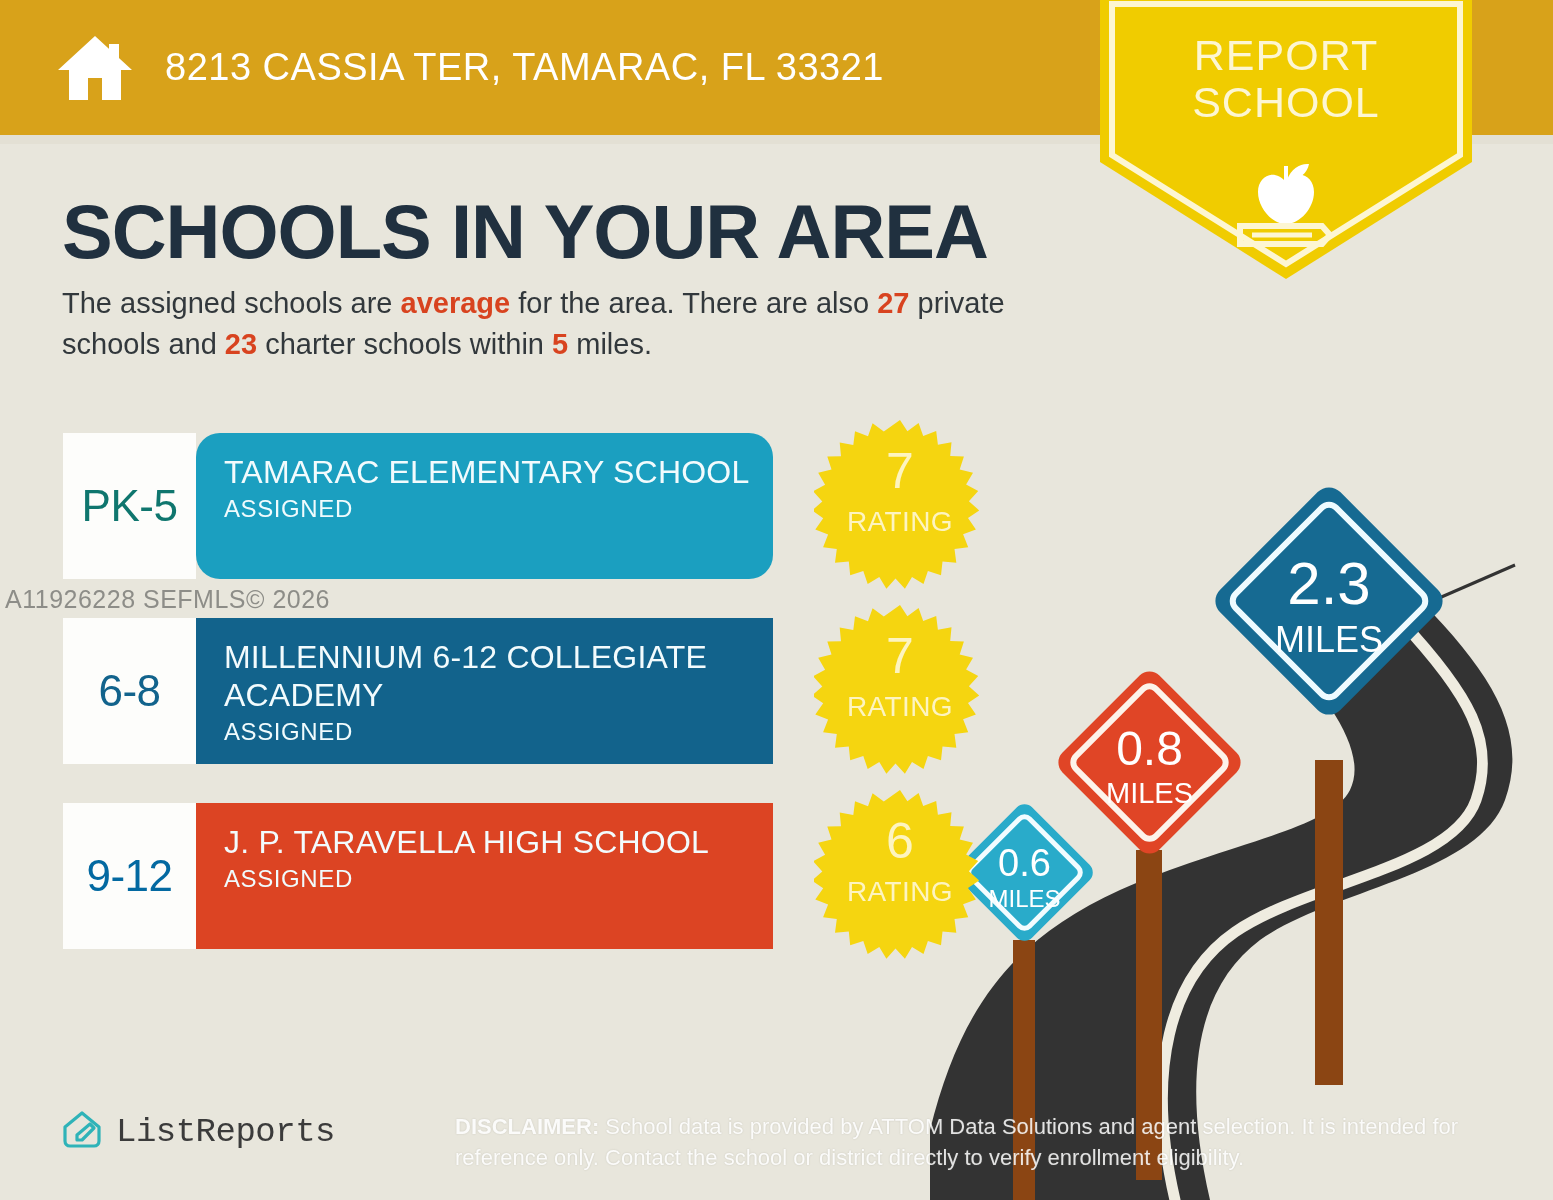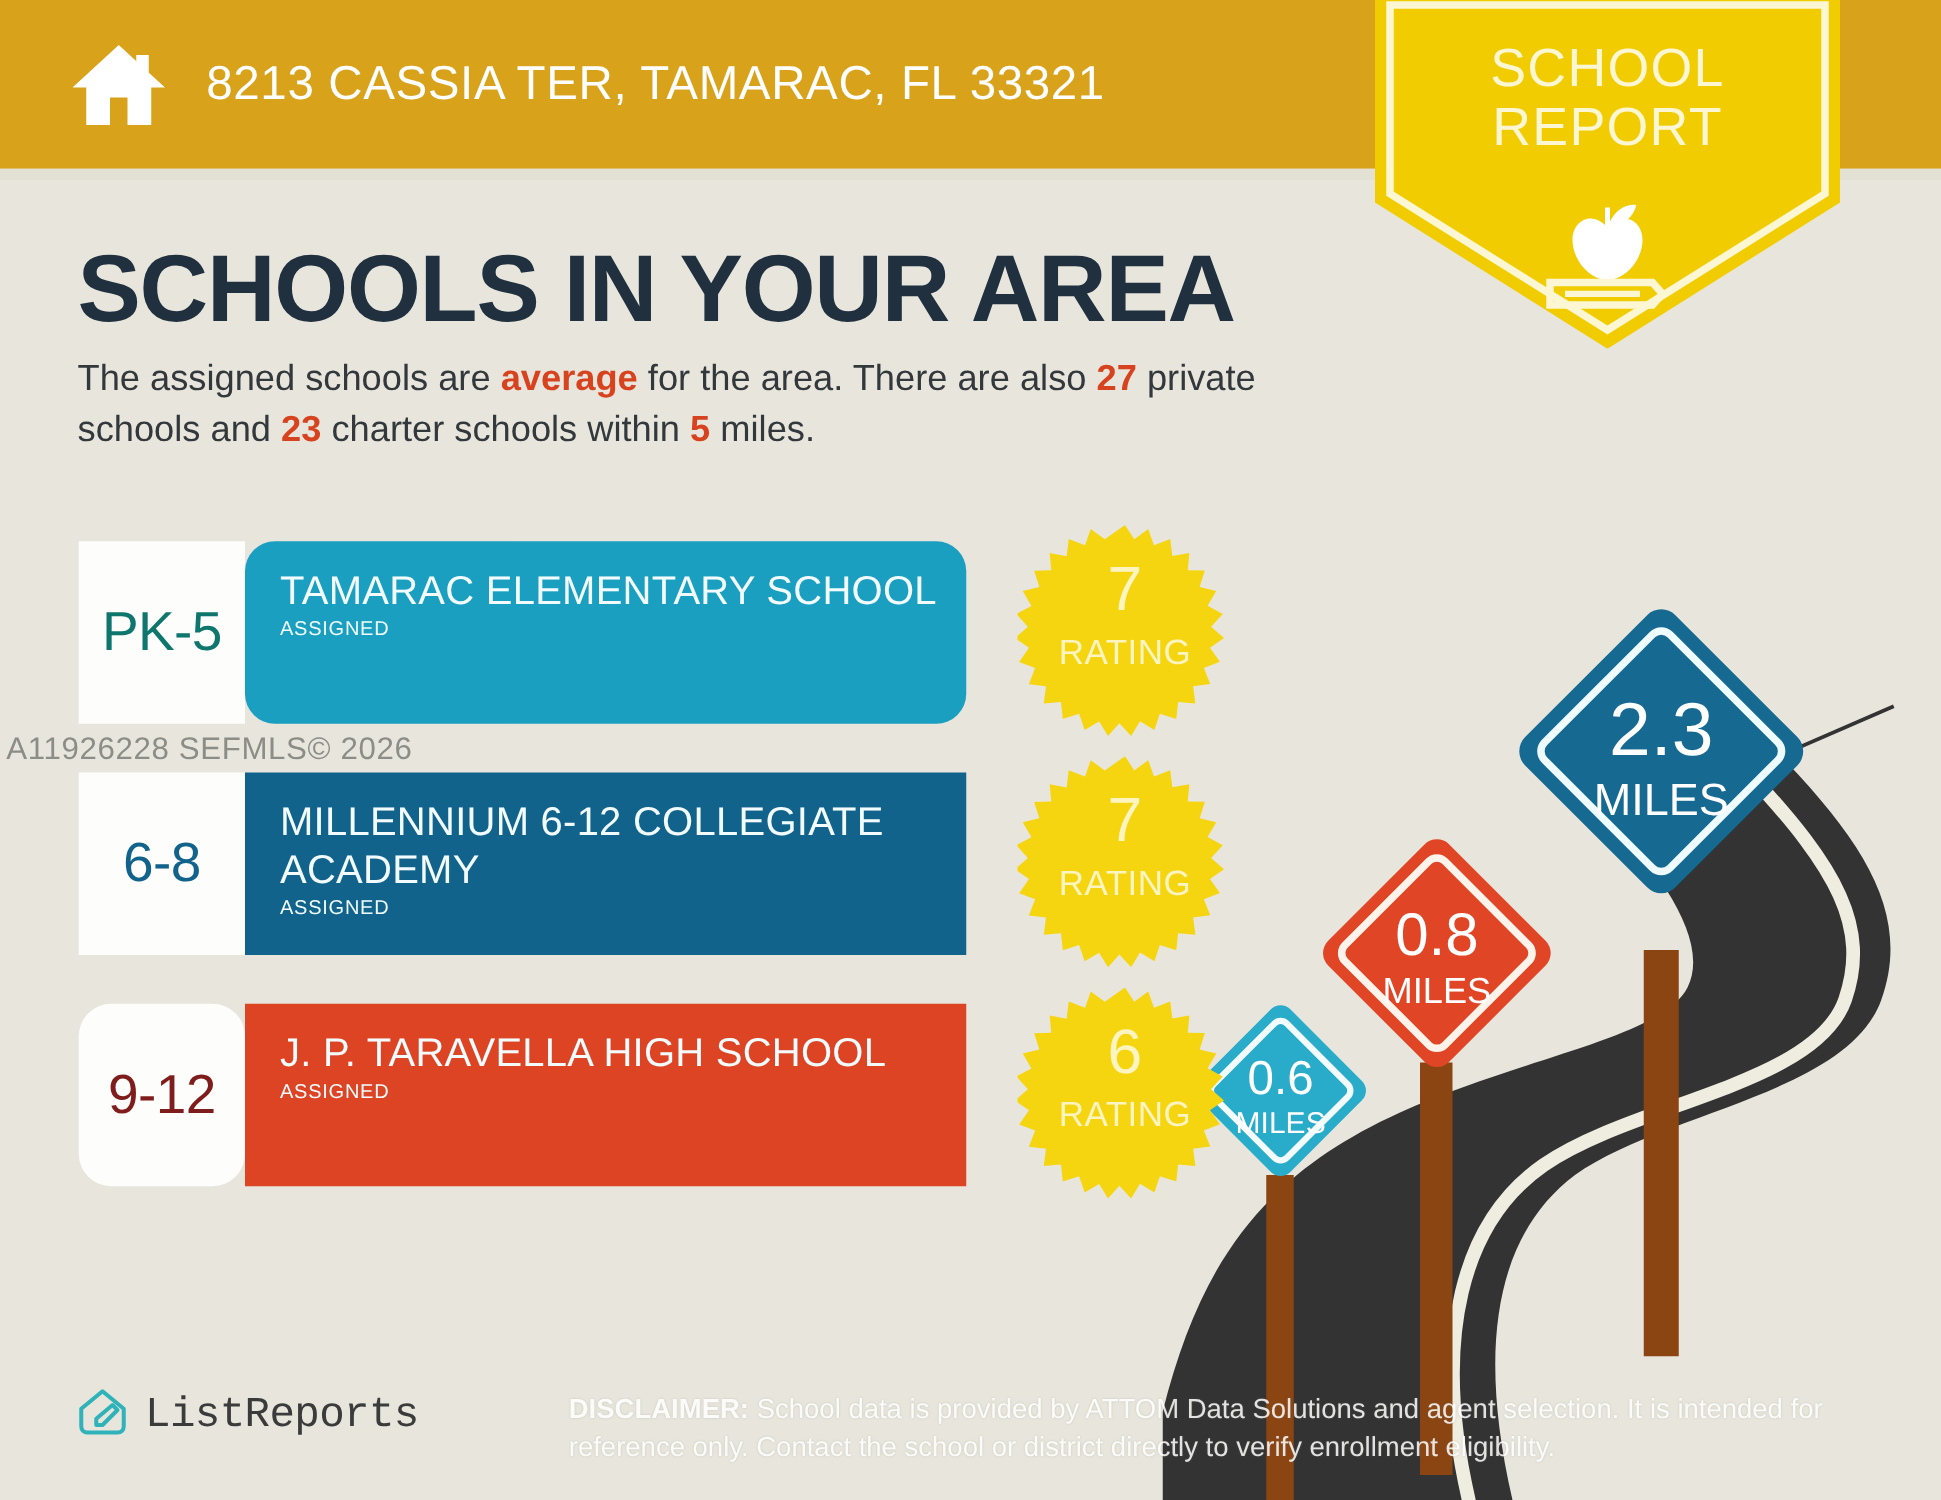--- a/index.html
+++ b/index.html
@@ -103,21 +103,21 @@
     max-width: 577px;
   }
   .school-name {
     font-size: 32px;
     line-height: 38px;
     letter-spacing: 0.2px;
     color: #f2fbfd;
   }
   .assigned {
     margin-top: 4px;
-    font-size: 16px;
+    font-size: 24px;
     letter-spacing: 0.6px;
     color: #f0fbfd;
   }
   .starburst {
     position: absolute;
     right: -123px; top: 50%;
     transform: translateY(-50%);
     width: 172px; height: 172px;
     z-index: 4;
   }
@@ -258,22 +258,22 @@
       <path d="M12,10 L360,10 L360,161 L186,270 L12,161 Z" fill="none" stroke="#fdf6d2" stroke-width="6"></path>
 
       <path d="M186,188 c-12,-14 -28,-6 -28,10 c0,16 14,32 28,32 c14,0 28,-16 28,-32 c0,-16 -16,-24 -28,-10 z" fill="#ffffff"></path>
       <path d="M187,186 c4,-12 14,-17 22,-16 c-2,10 -11,17 -22,16 z" fill="#ffffff"></path>
       <rect x="184" y="172" width="4" height="16" fill="#ffffff"></rect>
 
       <path d="M140,232 L222,232 L230,241 L222,250 L140,250 Z" fill="none" stroke="#fdf6d2" stroke-width="6"></path>
       <line x1="152" y1="241" x2="212" y2="241" stroke="#fdf6d2" stroke-width="5"></line>
     </svg>
     <div class="badge-text">
+      <div>REPORT</div>
       <div>SCHOOL</div>
-      <div>REPORT</div>
     </div>
   </div>
 
   <div class="title">SCHOOLS IN YOUR AREA</div>
 
   <div class="subtitle">
     <span>The assigned schools are </span><b>average</b><span> for the area. There are also </span><b>27</b><span> private schools and </span><b>23</b><span> charter schools within </span><b>5</b><span> miles.</span>
   </div>
 
   <div class="schools">
@@ -302,21 +302,21 @@
       <div class="starburst">
         <svg viewBox="0 0 172 172" xmlns="http://www.w3.org/2000/svg">
           <polygon fill="#f5d510" points="86,0 93.4,11.3 104.6,3.1 109.2,16.1 122.2,11.1 123.9,24.8 137.5,22.3 136.2,36.1 149.9,36.4 145.7,49.5 159,52.7 152.1,64.6 164.2,71.1 154.9,81.3 165.2,90.4 154,98.1 161.9,109.4 149.1,114.3 154.2,127.2 140.5,129 142.3,142.8 128.5,141.5 127,155.2 113.9,151 109.5,164 98,157 90.9,168.7 81.5,158.5 72.4,168.8 65.3,157.1 53.7,164 49.3,151 36.2,155.2 34.8,141.5 21,142.8 22.8,129 9.1,127.3 14.1,114.4 1.3,109.5 9.2,98.2 -2,90.5 8.3,81.4 -1,71.2 11.1,64.7 4.2,52.8 17.5,49.6 13.3,36.5 27,36.2 25.7,22.4 39.3,24.9 41,11.2 54,16.2 58.6,3.2 69.8,11.4"></polygon>
         </svg>
         <div class="star-num">7</div>
         <div class="star-label">RATING</div>
       </div>
     </div>
 
     <div class="school-row">
-      <div class="grade-box" style="color:#7f1d1d;border-radius:26px;">9-12</div>
+      <div class="grade-box" style="color:#0369a1;">9-12</div>
       <div class="bar" style="background:#dc4423;">
         <div class="school-name">J. P. TARAVELLA HIGH SCHOOL</div>
         <div class="assigned">ASSIGNED</div>
       </div>
       <div class="starburst">
         <svg viewBox="0 0 172 172" xmlns="http://www.w3.org/2000/svg">
           <polygon fill="#f5d510" points="86,0 93.4,11.3 104.6,3.1 109.2,16.1 122.2,11.1 123.9,24.8 137.5,22.3 136.2,36.1 149.9,36.4 145.7,49.5 159,52.7 152.1,64.6 164.2,71.1 154.9,81.3 165.2,90.4 154,98.1 161.9,109.4 149.1,114.3 154.2,127.2 140.5,129 142.3,142.8 128.5,141.5 127,155.2 113.9,151 109.5,164 98,157 90.9,168.7 81.5,158.5 72.4,168.8 65.3,157.1 53.7,164 49.3,151 36.2,155.2 34.8,141.5 21,142.8 22.8,129 9.1,127.3 14.1,114.4 1.3,109.5 9.2,98.2 -2,90.5 8.3,81.4 -1,71.2 11.1,64.7 4.2,52.8 17.5,49.6 13.3,36.5 27,36.2 25.7,22.4 39.3,24.9 41,11.2 54,16.2 58.6,3.2 69.8,11.4"></polygon>
         </svg>
         <div class="star-num">6</div>
         <div class="star-label">RATING</div>

